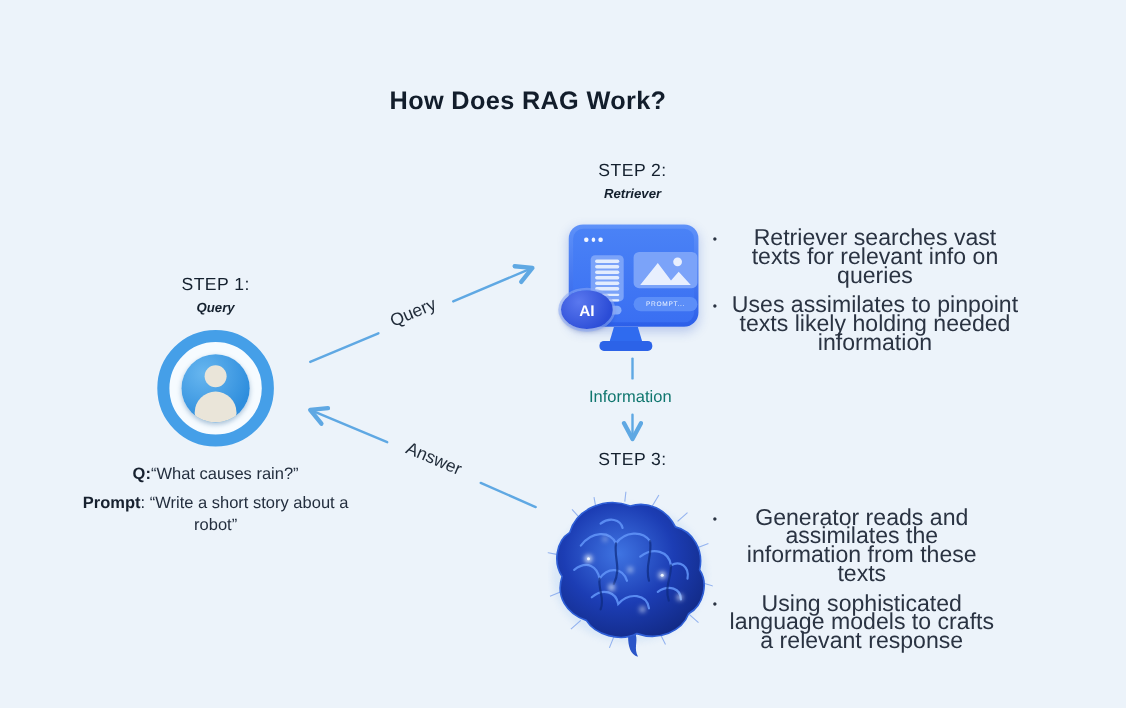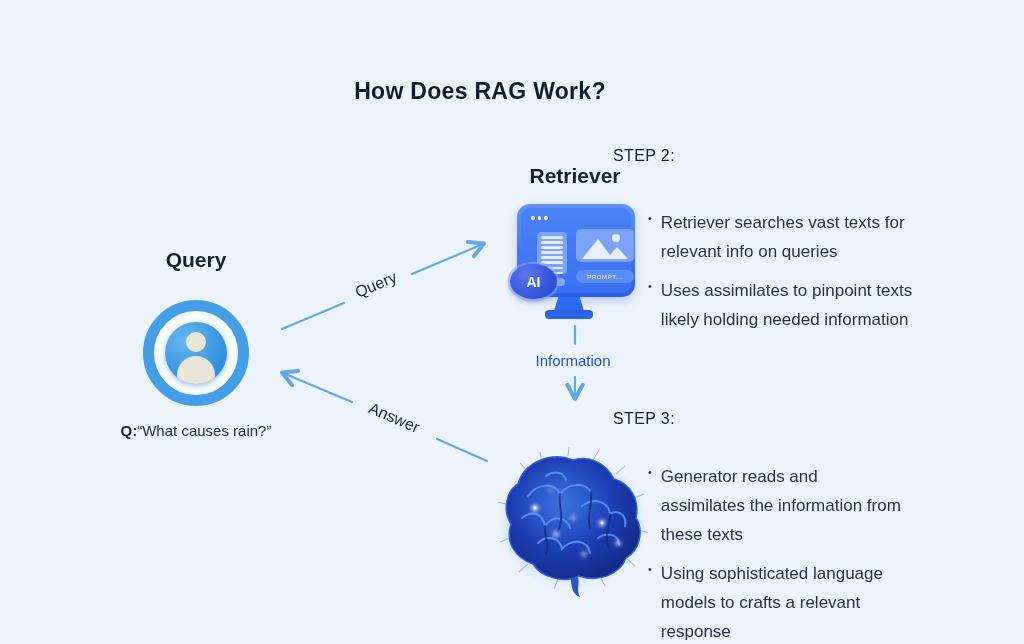--- a/index.html
+++ b/index.html
@@ -23,25 +23,25 @@
   svg.arrows{position:absolute;left:0;top:0;}
   .arrow-label{
     position:absolute;
     font-size:16px;color:#1f2a38;
     text-align:center;
     white-space:nowrap;
   }
   .query-label{left:336px;top:276px;width:80px;transform:rotate(-23deg);}
   .answer-label{left:349px;top:409px;width:90px;transform:rotate(23deg);}
   .info-label{position:absolute;left:513px;top:352px;width:120px;text-align:center;
-    font-size:15px;color:#1d4ed8;}
+    font-size:15px;color:#0f766e;}
   
   .step-heading{position:absolute;text-align:center;color:#14202e;line-height:20px;}
-  .step-heading .kicker{font-size:16px;letter-spacing:.4px;text-align:right;}
-  .step-heading .name{font-size:21px;font-weight:bold;}
+  .step-heading .kicker{font-size:16px;letter-spacing:.4px;}
+  .step-heading .name{font-size:12px;font-weight:bold;font-style:italic;}
   .h-step1{left:96px;top:250px;width:200px;}
   .h-step2{left:475px;top:146px;width:200px;}
   .h-step3{left:475px;top:409px;width:200px;}
   
   .user-wrap{position:absolute;left:143px;top:300px;width:106px;height:106px;}
   .u-outer{position:absolute;inset:0;border-radius:50%;
     border:11px solid #459FE8;background:#f6fbff;box-sizing:border-box;}
   .u-inner{position:absolute;left:50%;top:50%;transform:translate(-50%,-50%);
     width:62px;height:62px;border-radius:50%;
     background:radial-gradient(circle at 32% 28%, #67b6ef, #2f8edd 72%);
@@ -79,21 +79,21 @@
     box-shadow:0 0 0 2.5px rgba(140,170,245,.55), 0 2px 5px rgba(20,40,130,.35);
     display:flex;align-items:center;justify-content:center;
     color:#ffffff;font-weight:bold;font-size:14px;}
   .m-neck{position:absolute;left:37px;top:93px;width:30px;height:14px;background:#2f6bef;
     clip-path:polygon(14% 0, 86% 0, 100% 100%, 0 100%);}
   .m-base{position:absolute;left:28px;top:106px;width:48px;height:9px;border-radius:4px;background:#2c63e8;}
   
   .bullets{position:absolute;margin:0;padding:0;list-style:none;color:#2A3342;}
   .bullets li{display:flex;margin:0 0 10px 0;}
   .bullets .dot{font-size:11px;line-height:20px;margin-right:9px;margin-top:0;}
-  .bullets .txt{font-size:17px;line-height:29px;}
+  .bullets .txt{font-size:21px;line-height:17px;text-align:center;}
   .b-step2{left:648px;top:208px;width:282px;}
   .b-step3{left:648px;top:462px;width:258px;}
   
   .brain{position:absolute;left:498px;top:446px;}
 </style>
 </head>
 <body>
 
 <div class="canvas">
 
@@ -116,33 +116,35 @@
       <path d="M575,326 L575,344"></path>
       <path d="M575,377 L575,398" marker-end="url(#ah)"></path>
     </g>
   </svg>
 
   <div class="arrow-label query-label">Query</div>
   <div class="arrow-label answer-label">Answer</div>
   <div class="info-label">Information</div>
 
   <div class="step-heading h-step1">
+    <div class="kicker">STEP 1:</div>
     <div class="name">Query</div>
   </div>
 
   <div class="user-wrap">
     <div class="u-outer"></div>
     <div class="u-inner">
       <div class="u-head"></div>
       <div class="u-body"></div>
     </div>
   </div>
 
   <div class="qa-block">
     <p><b>Q:</b><span>“What causes rain?”</span></p>
+    <p><b>Prompt</b><span>: “Write a short story about a robot”</span></p>
   </div>
 
   <div class="step-heading h-step2">
     <div class="kicker">STEP 2:</div>
     <div class="name">Retriever</div>
   </div>
 
   <div class="monitor">
     <div class="m-screen">
       <div class="m-inner">

